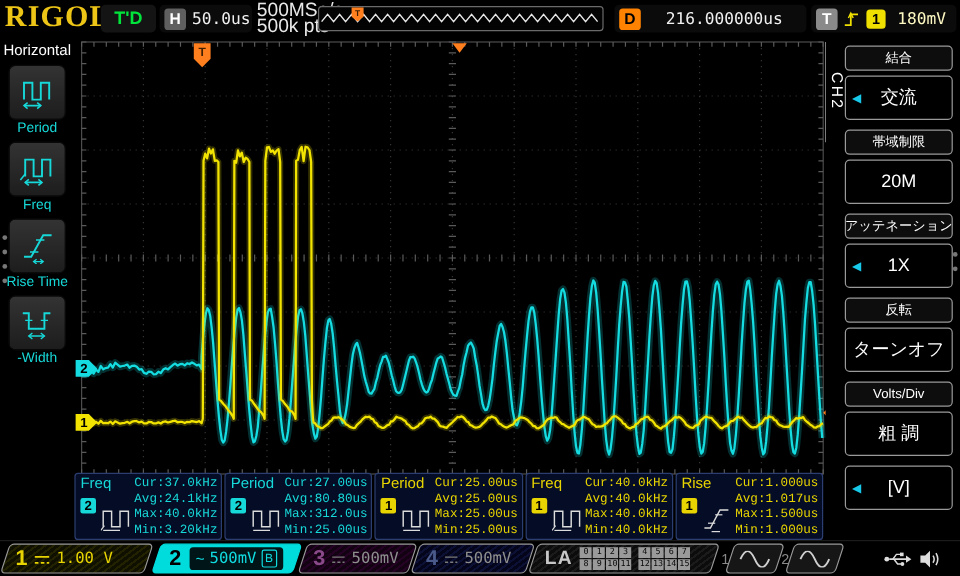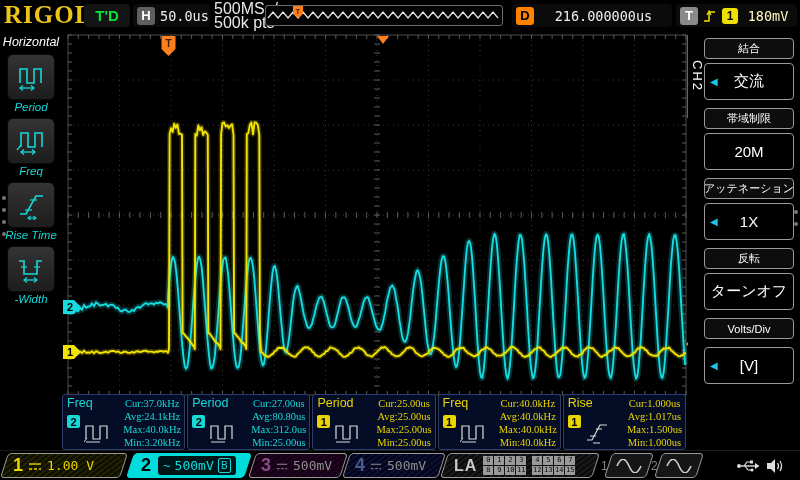--- a/index.html
+++ b/index.html
@@ -22,21 +22,21 @@
   .chip-h{background:#5f5f5f;color:#fff;}
   .chip-d{background:#ff8200;color:#000;}
   .chip-t{background:#8a8a8a;color:#fff;}
   .chip-1{background:#f0e000;color:#000;width:16px;height:16px;font-size:12px;}
   .statval{color:#f0f0f0;font-size:13.5px;font-family:"DejaVu Sans Mono",monospace;flex:1;text-align:center;}
   .statval.yellow{color:#fef9c3;}
   .srate{position:absolute;left:214px;top:2px;font-size:16px;line-height:13.5px;color:#e8e8e8;}
   .strip{position:absolute;left:265px;top:5px;width:236px;height:19px;background:#030303;
         border:1px solid #6a6a6a;border-radius:3px;}
   
-  .leftmenu{position:absolute;left:0;top:32px;width:62px;height:418px;background:#000;font-style:italic;}
+  .leftmenu{position:absolute;left:0;top:32px;width:62px;height:418px;background:#000;}
   .lm-title{color:#fff;font-size:12.5px;text-align:center;padding-top:3px;height:19px;}
   .lm-item{width:62px;text-align:center;margin-bottom:5px;}
   .lm-btn{width:46px;height:44px;margin:0 auto;border-radius:6px;
         background:linear-gradient(#333,#1d1d1d);border:1px solid #0a0a0a;
         display:flex;align-items:center;justify-content:center;}
   .lm-label{color:#17d8d8;font-size:11.5px;margin-top:1px;}
   .pagedot{position:absolute;width:4px;height:4px;border-radius:2px;background:#777;}
   
   .rightmenu{position:absolute;left:688px;top:32px;width:112px;height:418px;background:#000;}
   .ch2tab{position:absolute;left:2px;top:28px;color:#fff;font-size:13px;letter-spacing:2px;
@@ -48,21 +48,21 @@
   .rm-value{height:35px;margin-top:4px;border:1px solid #9a9a9a;border-radius:4px;background:#000;
         color:#fff;font-size:15px;display:flex;align-items:center;justify-content:center;position:relative;}
   .rm-sel{position:absolute;left:5px;color:#18c8e8;font-size:10px;}
   
   .measbar{position:absolute;left:62px;top:394px;width:624px;height:56px;display:flex;gap:2px;}
   .meas{flex:1;position:relative;background:#050d26;border:1px solid #2c3e70;border-radius:3px;box-sizing:border-box;}
   .meas .mlabel{position:absolute;left:4px;top:1px;font-size:12.5px;}
   .meas .mchip{position:absolute;left:4px;top:20px;width:13px;height:13px;border-radius:2px;
         color:#000;font-weight:bold;font-size:11px;display:flex;align-items:center;justify-content:center;}
   .meas .micon{position:absolute;left:21px;top:24px;}
-  .meas .mrows{position:absolute;right:3px;top:2px;font-family:Liberation Serif, serif;
+  .meas .mrows{position:absolute;right:3px;top:2px;font-family:Liberation Mono, monospace;
         font-size:10.5px;line-height:13px;text-align:center;}
   
   .chanbar{position:absolute;left:0;top:450px;width:800px;height:30px;background:#000;border-top:1px solid #1c1c1c;}
   .ctab{position:absolute;top:2px;height:25px;transform:skewX(-18deg);border:1px solid #9a9a9a;
         border-radius:4px;box-sizing:border-box;}
   .ctab .inner{transform:skewX(18deg);width:100%;height:100%;display:flex;align-items:center;
         gap:5px;padding:0 8px;box-sizing:border-box;}
   .hatch-y{background:repeating-linear-gradient(135deg,rgba(200,200,0,0.10) 0 2px,rgba(0,0,0,0) 2px 5px),#101000;}
   .hatch-p{background:repeating-linear-gradient(135deg,rgba(200,0,200,0.10) 0 2px,rgba(0,0,0,0) 2px 5px),#120212;}
   .hatch-b{background:repeating-linear-gradient(135deg,rgba(60,90,220,0.14) 0 2px,rgba(0,0,0,0) 2px 5px),#04041a;}
@@ -552,20 +552,23 @@
           </div>
         </div>
         <div class="rm-group">
           <div class="rm-title">反転</div>
           <div class="rm-value">
             <span>ターンオフ</span>
           </div>
         </div>
         <div class="rm-group">
           <div class="rm-title">Volts/Div</div>
+          <div class="rm-value">
+            <span>粗 調</span>
+          </div>
         </div>
         <div class="rm-group">
           <div class="rm-value">
             <span class="rm-sel">◀</span>
             <span>[V]</span>
           </div>
         </div>
       </div>
     <div class="pagedot" style="left:106px;top:178px"></div>
     <div class="pagedot" style="left:106px;top:190px"></div>

